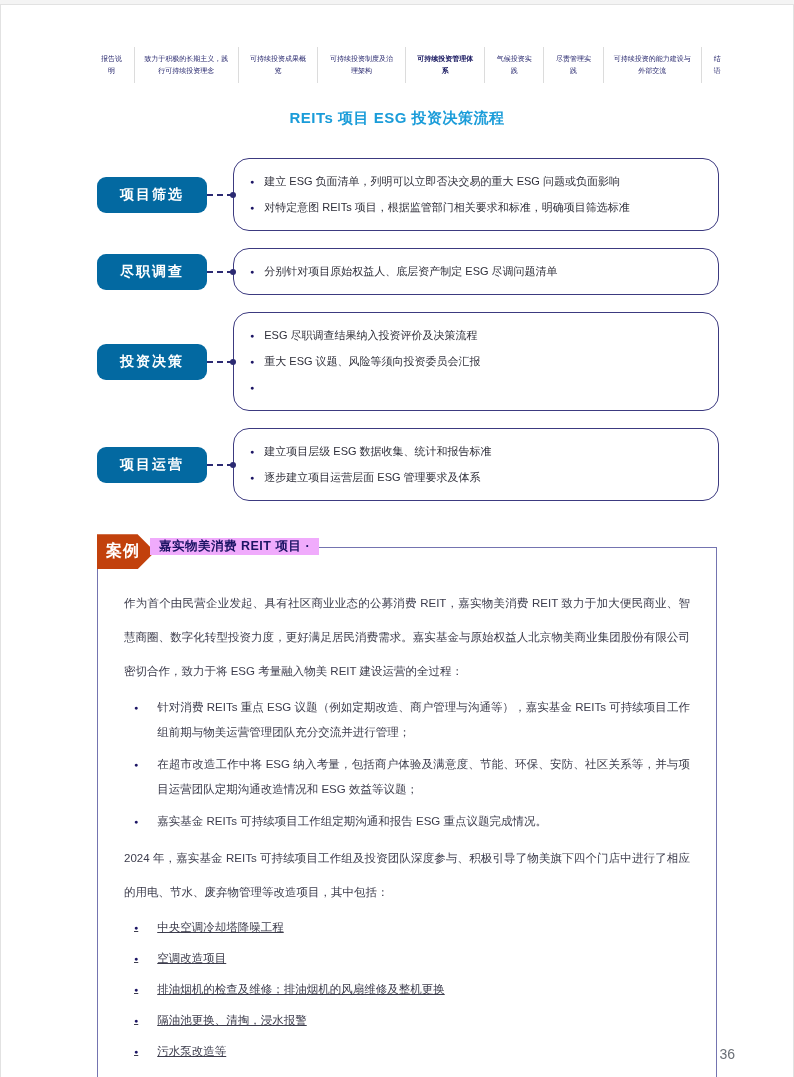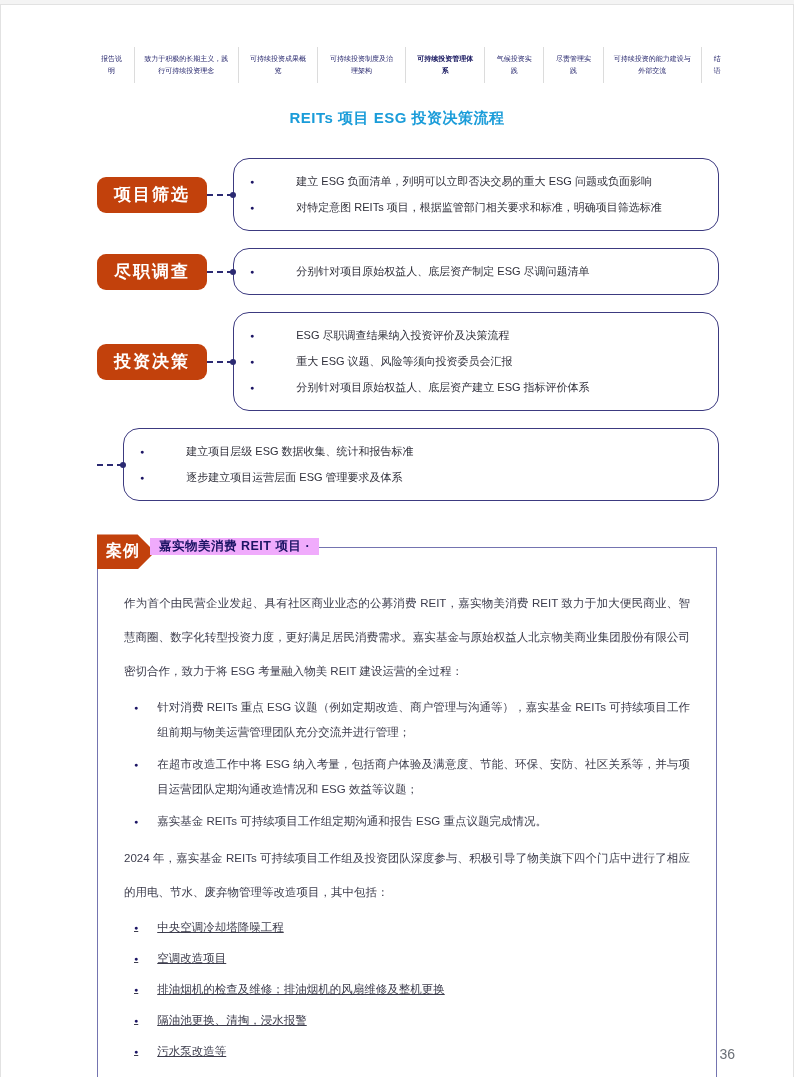--- a/index.html
+++ b/index.html
@@ -45,25 +45,25 @@
     font-weight:bold;
     letter-spacing:0.5px;
   }
 
   
   .flow { margin:30px 76px 0 96px; width:622px; }
   .flow-row { display:flex; align-items:center; margin-bottom:17px; }
   .flow-label {
     flex:0 0 110px;
     height:36px;
-    background:#c2410c;
+    background:#0369a1;
     border-radius:9px;
     color:#fff;
     font-weight:bold;
-    font-size:17px;
+    font-size:14px;
     letter-spacing:2px;
     display:flex; align-items:center; justify-content:center;
   }
   .flow-connector {
     flex:0 0 26px;
     height:0;
     border-top:2px dashed #2b2a72;
     position:relative;
   }
   .flow-connector::after {
@@ -78,21 +78,20 @@
     border-radius:16px;
     padding:5px 16px;
     background:#fff;
   }
   .flow-bullet {
     display:flex;
     font-size:11px;
     color:#2f2f3a;
     line-height:1.55;
     margin:9px 0;
-    gap:32px;
   }
   .flow-bullet .dot {
     color:#1b1464;
     font-size:7px;
     line-height:17px;
     margin-right:10px;
   }
 
   
   .case-box {
@@ -209,26 +208,26 @@
         <div class="flow-bullet">
             <span class="dot">●</span>
             <span>ESG 尽职调查结果纳入投资评价及决策流程</span>
           </div>
         <div class="flow-bullet">
             <span class="dot">●</span>
             <span>重大 ESG 议题、风险等须向投资委员会汇报</span>
           </div>
         <div class="flow-bullet">
             <span class="dot">●</span>
-            <span>分别针对项目原始权益人、底层资产建立 ESG 指标评价体系</span>
-          </div>
-      </div>
-    </div>
-
-    <div class="flow-row">
+          </div>
+      </div>
+    </div>
+
+    <div class="flow-row">
+      <div class="flow-label">项目运营</div>
       <div class="flow-connector"></div>
       <div class="flow-box">
         <div class="flow-bullet">
             <span class="dot">●</span>
             <span>建立项目层级 ESG 数据收集、统计和报告标准</span>
           </div>
         <div class="flow-bullet">
             <span class="dot">●</span>
             <span>逐步建立项目运营层面 ESG 管理要求及体系</span>
           </div>

